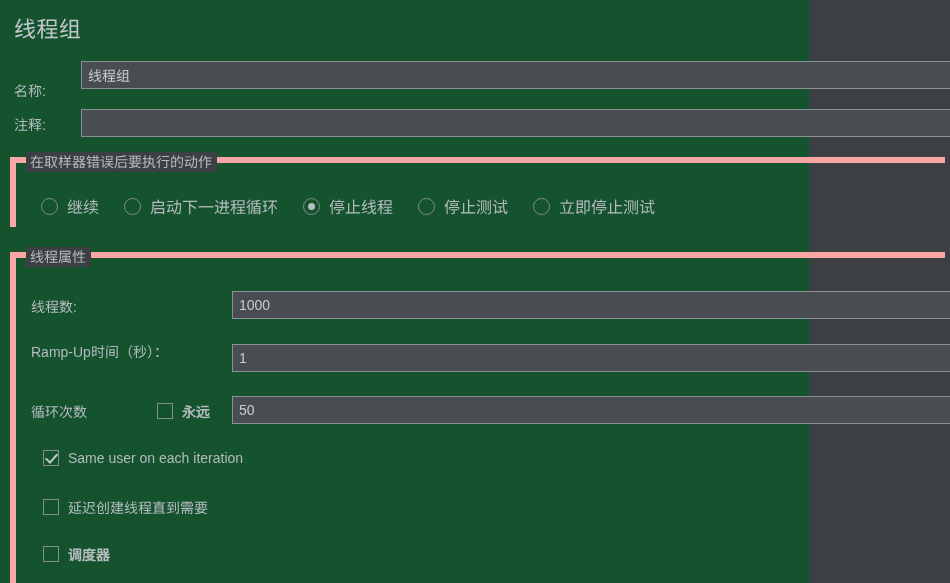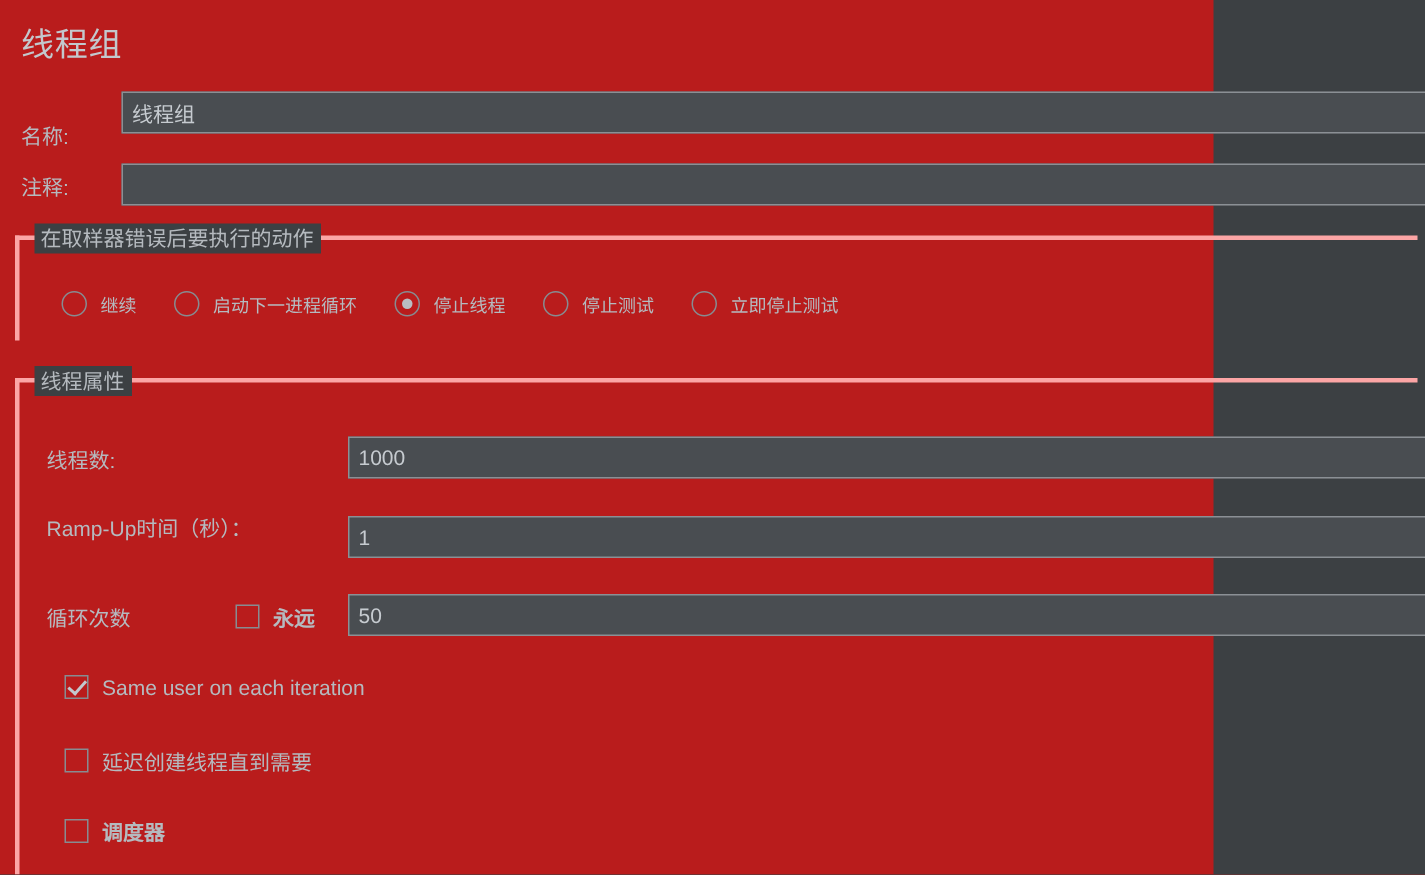--- a/index.html
+++ b/index.html
@@ -14,21 +14,21 @@
     overflow: hidden;
     font-family: "Liberation Sans", "DejaVu Sans", sans-serif;
     color: #b8bdc2;
     -webkit-font-smoothing: antialiased;
   }
 
   #root {
     position: relative;
     width: 809px;
     height: 583px;
-    background: #b91c1c;
+    background: #14532d;
     box-sizing: border-box;
   }
 
   
   .page-title {
     position: absolute;
     left: 14px;
     top: 16px;
     font-size: 22px;
     line-height: 28px;
@@ -62,21 +62,21 @@
     padding: 4px 6px;
     outline: none;
     height: 28px;
     border-radius: 0;
   }
   .text-input::placeholder { color: #8b9095; }
 
   
   .groupbox {
     position: absolute;
-    border: 3px solid #fca5a5;
+    border: 6px solid #fca5a5;
     border-radius: 0;
     box-sizing: border-box;
   }
   .groupbox > .gb-legend {
     position: absolute;
     top: -11px;
     left: 10px;
     background: #3c4043;
     padding: 0 5px 0 4px;
     font-size: 14px;
@@ -109,21 +109,21 @@
     top: 50%;
     width: 7px;
     height: 7px;
     margin-left: -3.5px;
     margin-top: -3.5px;
     border-radius: 50%;
     background: #b9bec3;
   }
   .radio-label {
     margin-left: 9px;
-    font-size: 12px;
+    font-size: 16px;
     color: #b5babf;
   }
 
   
   .check-item {
     display: inline-flex;
     align-items: center;
     white-space: nowrap;
   }
   .check-mark {

